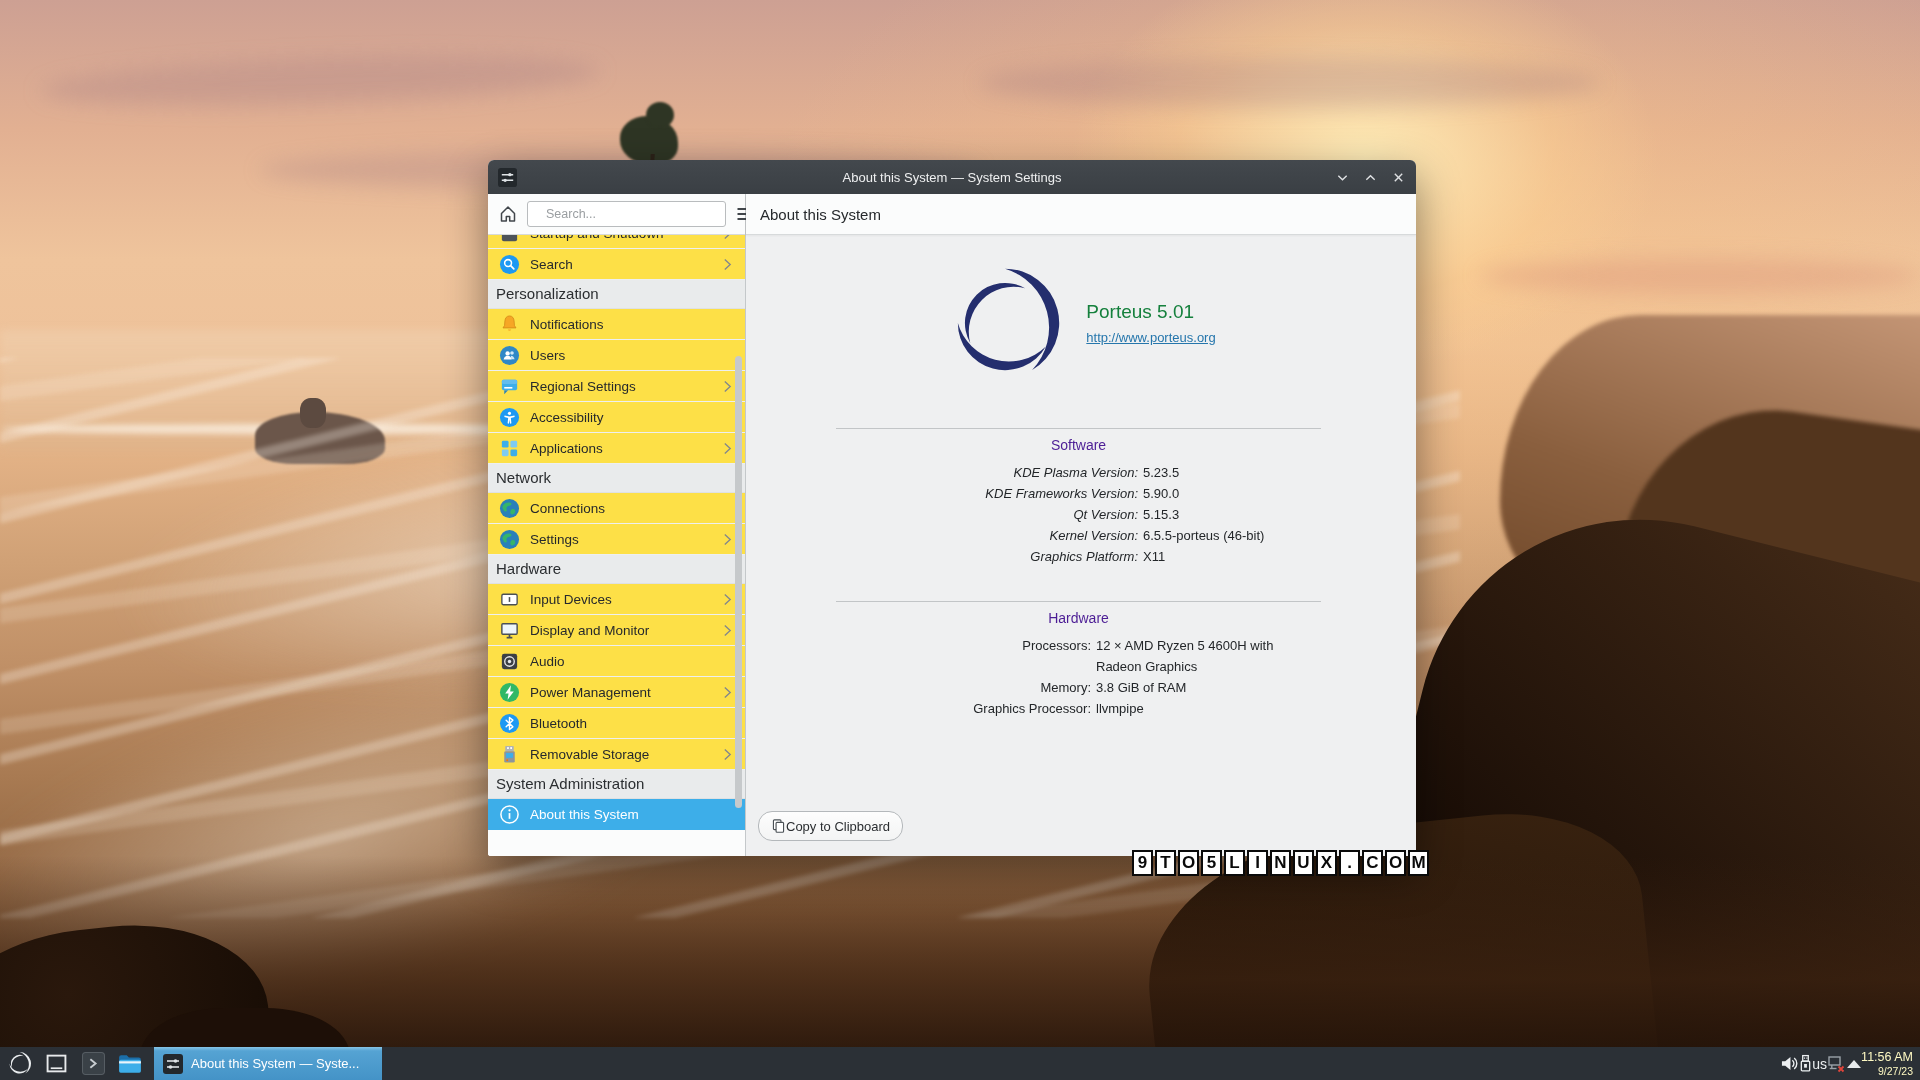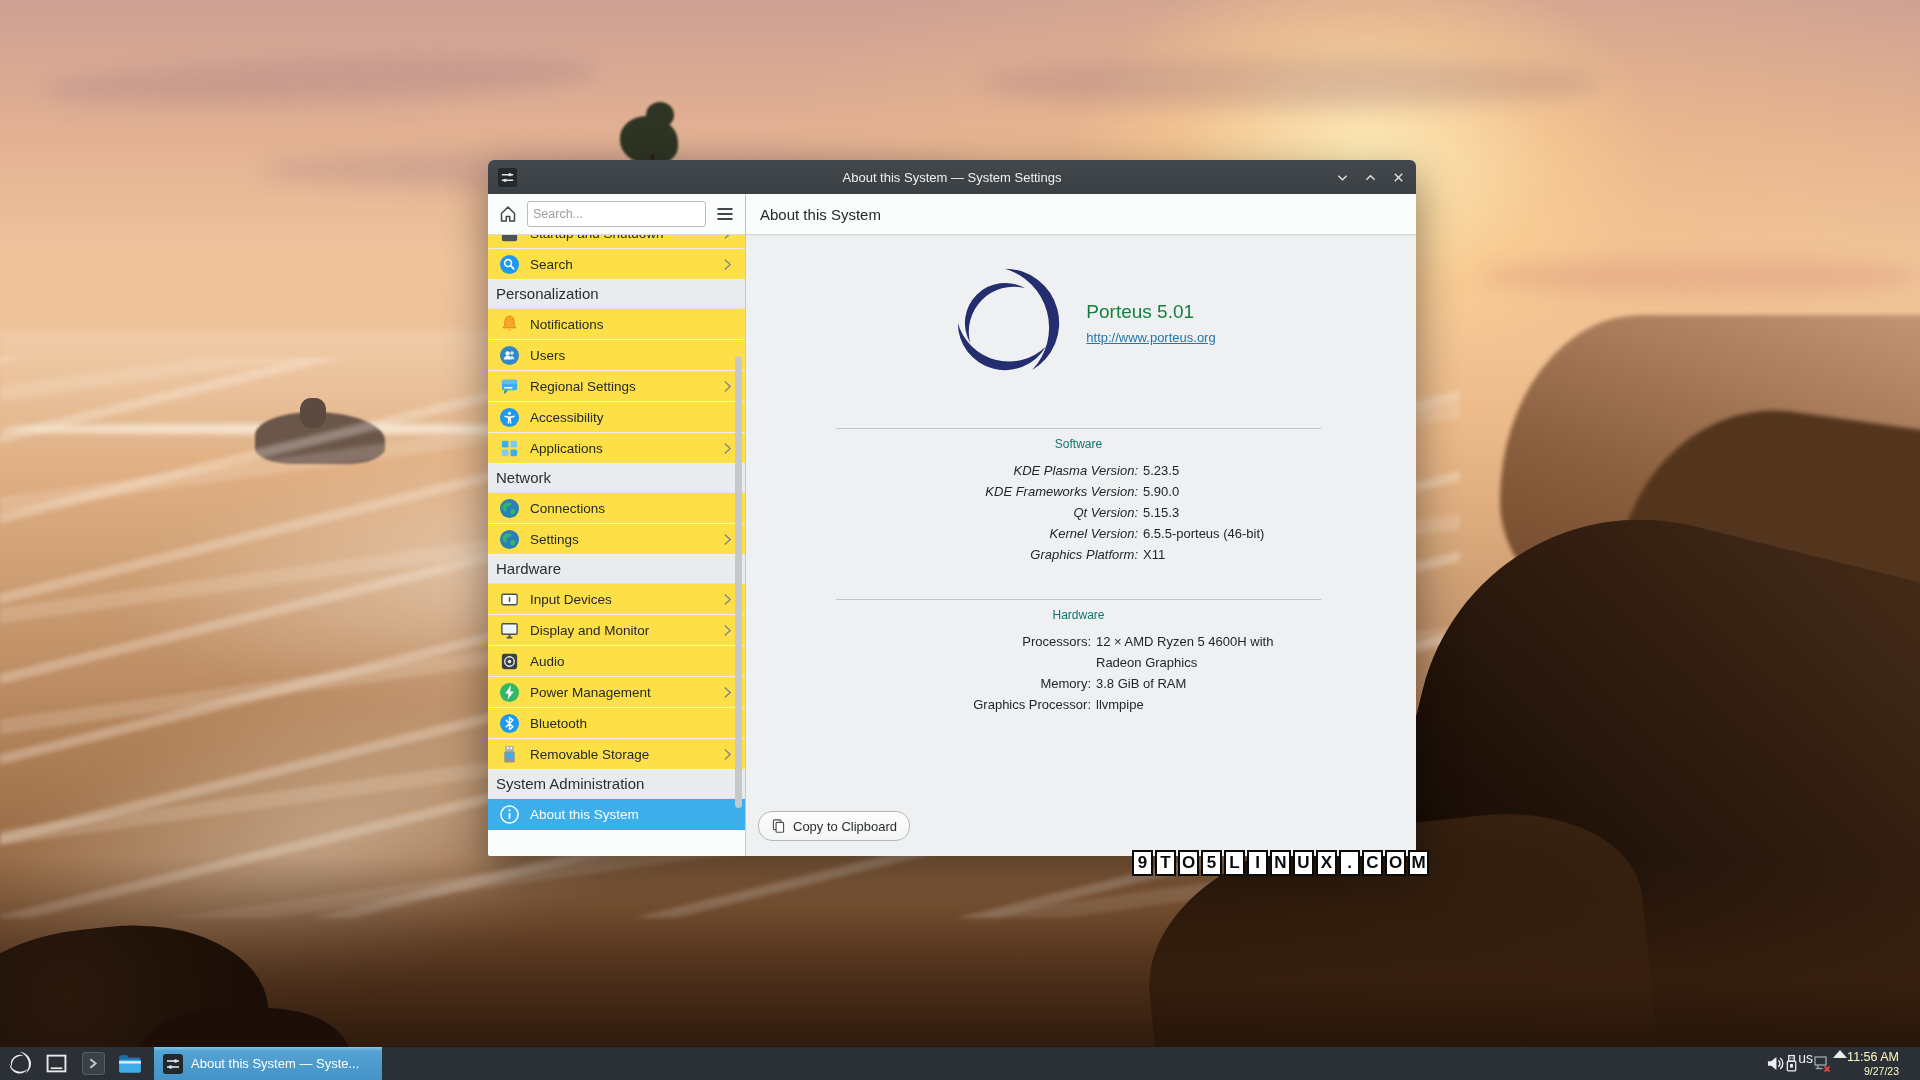--- a/index.html
+++ b/index.html
@@ -66,21 +66,21 @@
 
   .window-body{flex:1;display:flex;min-height:0;}
 
   
   .sidebar{width:257px;flex:0 0 257px;background:#fbfcfc;border-right:1px solid #c4c8ca;
     display:flex;flex-direction:column;min-height:0;}
   .side-toolbar{height:40px;flex:0 0 40px;display:flex;align-items:center;gap:9px;padding:0 10px;
     background:#fbfcfc;border-bottom:1px solid #d7dadb;box-shadow:0 1px 2px rgba(0,0,0,.05);}
   .side-toolbar .tb-home{width:20px;height:20px;}
   .search-box{flex:1;height:26px;box-sizing:border-box;border:1px solid #b9bcbe;border-radius:3px;
-    padding:0 5px;font-size:12.5px;color:#555;background:#fff;outline:none;font-family:inherit;}
+    padding:0 18px;font-size:12.5px;color:#555;background:#fff;outline:none;font-family:inherit;}
   .search-box::placeholder{color:#9a9ea1;}
   .tb-burger{width:20px;height:20px;}
 
   .nav{flex:1;overflow:hidden;position:relative;background:#fbfcfc;}
   .nav-item{height:30px;display:flex;align-items:center;padding:0 10px;gap:10px;
     border-bottom:1px solid #edeff0;background:#fde047;cursor:default;}
   .nav-item.partial{margin-top:-17px;}
   .nav-icon{width:22px;height:22px;flex:0 0 22px;display:flex;align-items:center;justify-content:center;}
   .nav-icon svg{width:21px;height:21px;}
   .nav-label{font-size:13.5px;color:#26292c;white-space:nowrap;overflow:hidden;text-overflow:ellipsis;flex:1;}
@@ -99,48 +99,48 @@
   .content-header{height:40px;flex:0 0 40px;background:#fbfcfc;border-bottom:1px solid #d7dadb;
     box-shadow:0 1px 2px rgba(0,0,0,.05);display:flex;align-items:center;padding:0 14px;
     font-size:15px;color:#26292c;}
   .content-main{flex:1;min-height:0;}
   .distro{display:flex;align-items:center;justify-content:center;gap:22px;margin:27px 0 44px;}
   .distro-logo{width:118px;height:122px;}
   .distro-name{font-size:19px;color:#15803d;}
   .distro-link{display:inline-block;margin-top:7px;font-size:13px;color:#2576ac;text-decoration:underline;cursor:pointer;}
   .info-section{margin:0 95px 34px 90px;}
   .sep{border-top:1px solid #c2c5c7;height:0;}
-  .sec-title{text-align:center;font-size:12px;color:#0f766e;margin:8px 0 9px;}
+  .sec-title{text-align:center;font-size:14px;color:#4c1d95;margin:8px 0 9px;}
   .form-row{display:flex;line-height:21px;font-size:13px;color:#232629;}
   .fl{text-align:right;padding-right:5px;}
   .fv{text-align:left;flex:1;}
   .s0 .fl{flex:0 0 302px;font-style:italic;}
   .s1 .fl{flex:0 0 255px;}
   .content-footer{padding:6px 12px 15px;margin-top:auto;}
-  .copy-btn{display:inline-flex;align-items:center;gap:7px;padding:6px 12px;
+  .copy-btn{display:inline-flex;align-items:center;padding:6px 12px;
     background:linear-gradient(#fdfdfd,#f3f4f4);border:1px solid #b4b8bb;border-radius:14px;
     font-size:13px;color:#2b2e31;font-family:inherit;cursor:default;}
   .copy-btn svg{width:15px;height:16px;}
 
   
   .watermark{position:absolute;left:1132px;top:850px;display:flex;gap:2px;z-index:40;}
   .wm-tile{width:21px;height:26px;box-sizing:border-box;background:#fff;border:2px solid #0a0a0a;
     color:#0a0a0a;font-weight:bold;font-size:17px;line-height:21px;text-align:center;}
 
   
   .taskbar{position:absolute;left:0;bottom:0;width:100%;height:33px;background:#2b3036;z-index:50;
     display:flex;align-items:center;}
   .tb-icon{width:28px;height:28px;display:flex;align-items:center;justify-content:center;margin-left:9px;cursor:default;}
   .tb-icon:first-child{margin-left:5px;}
   .tb-icon svg{display:block;}
   .task{margin-left:10px;width:228px;height:33px;box-sizing:border-box;display:flex;align-items:center;gap:8px;
     padding:0 9px;background:linear-gradient(180deg,#86c4e6 0,#55a3d3 12%,#4493c7 100%);cursor:default;}
   .task .task-icon{width:20px;height:20px;flex:0 0 20px;}
   .task-label{font-size:13px;color:#fff;white-space:nowrap;overflow:hidden;text-overflow:ellipsis;}
-  .tray{margin-left:auto;display:flex;padding-right:21px;}
+  .tray{margin-left:auto;display:flex;align-items:center;padding-right:7px;}
   .tray-icon{display:flex;align-items:center;justify-content:center;cursor:default;}
   .kb-layout{font-size:14px;color:#eceff1;cursor:default;}
   .tray-arrow{width:0;height:0;border-left:7px solid transparent;border-right:7px solid transparent;
     border-bottom:8px solid #e8ebed;cursor:default;}
   .clock{text-align:right;color:#fef9c3;line-height:1.2;cursor:default;}
   .clock .t{font-size:12.5px;}
   .clock .d{font-size:10.5px;}
 </style>
 </head>
 <body>

